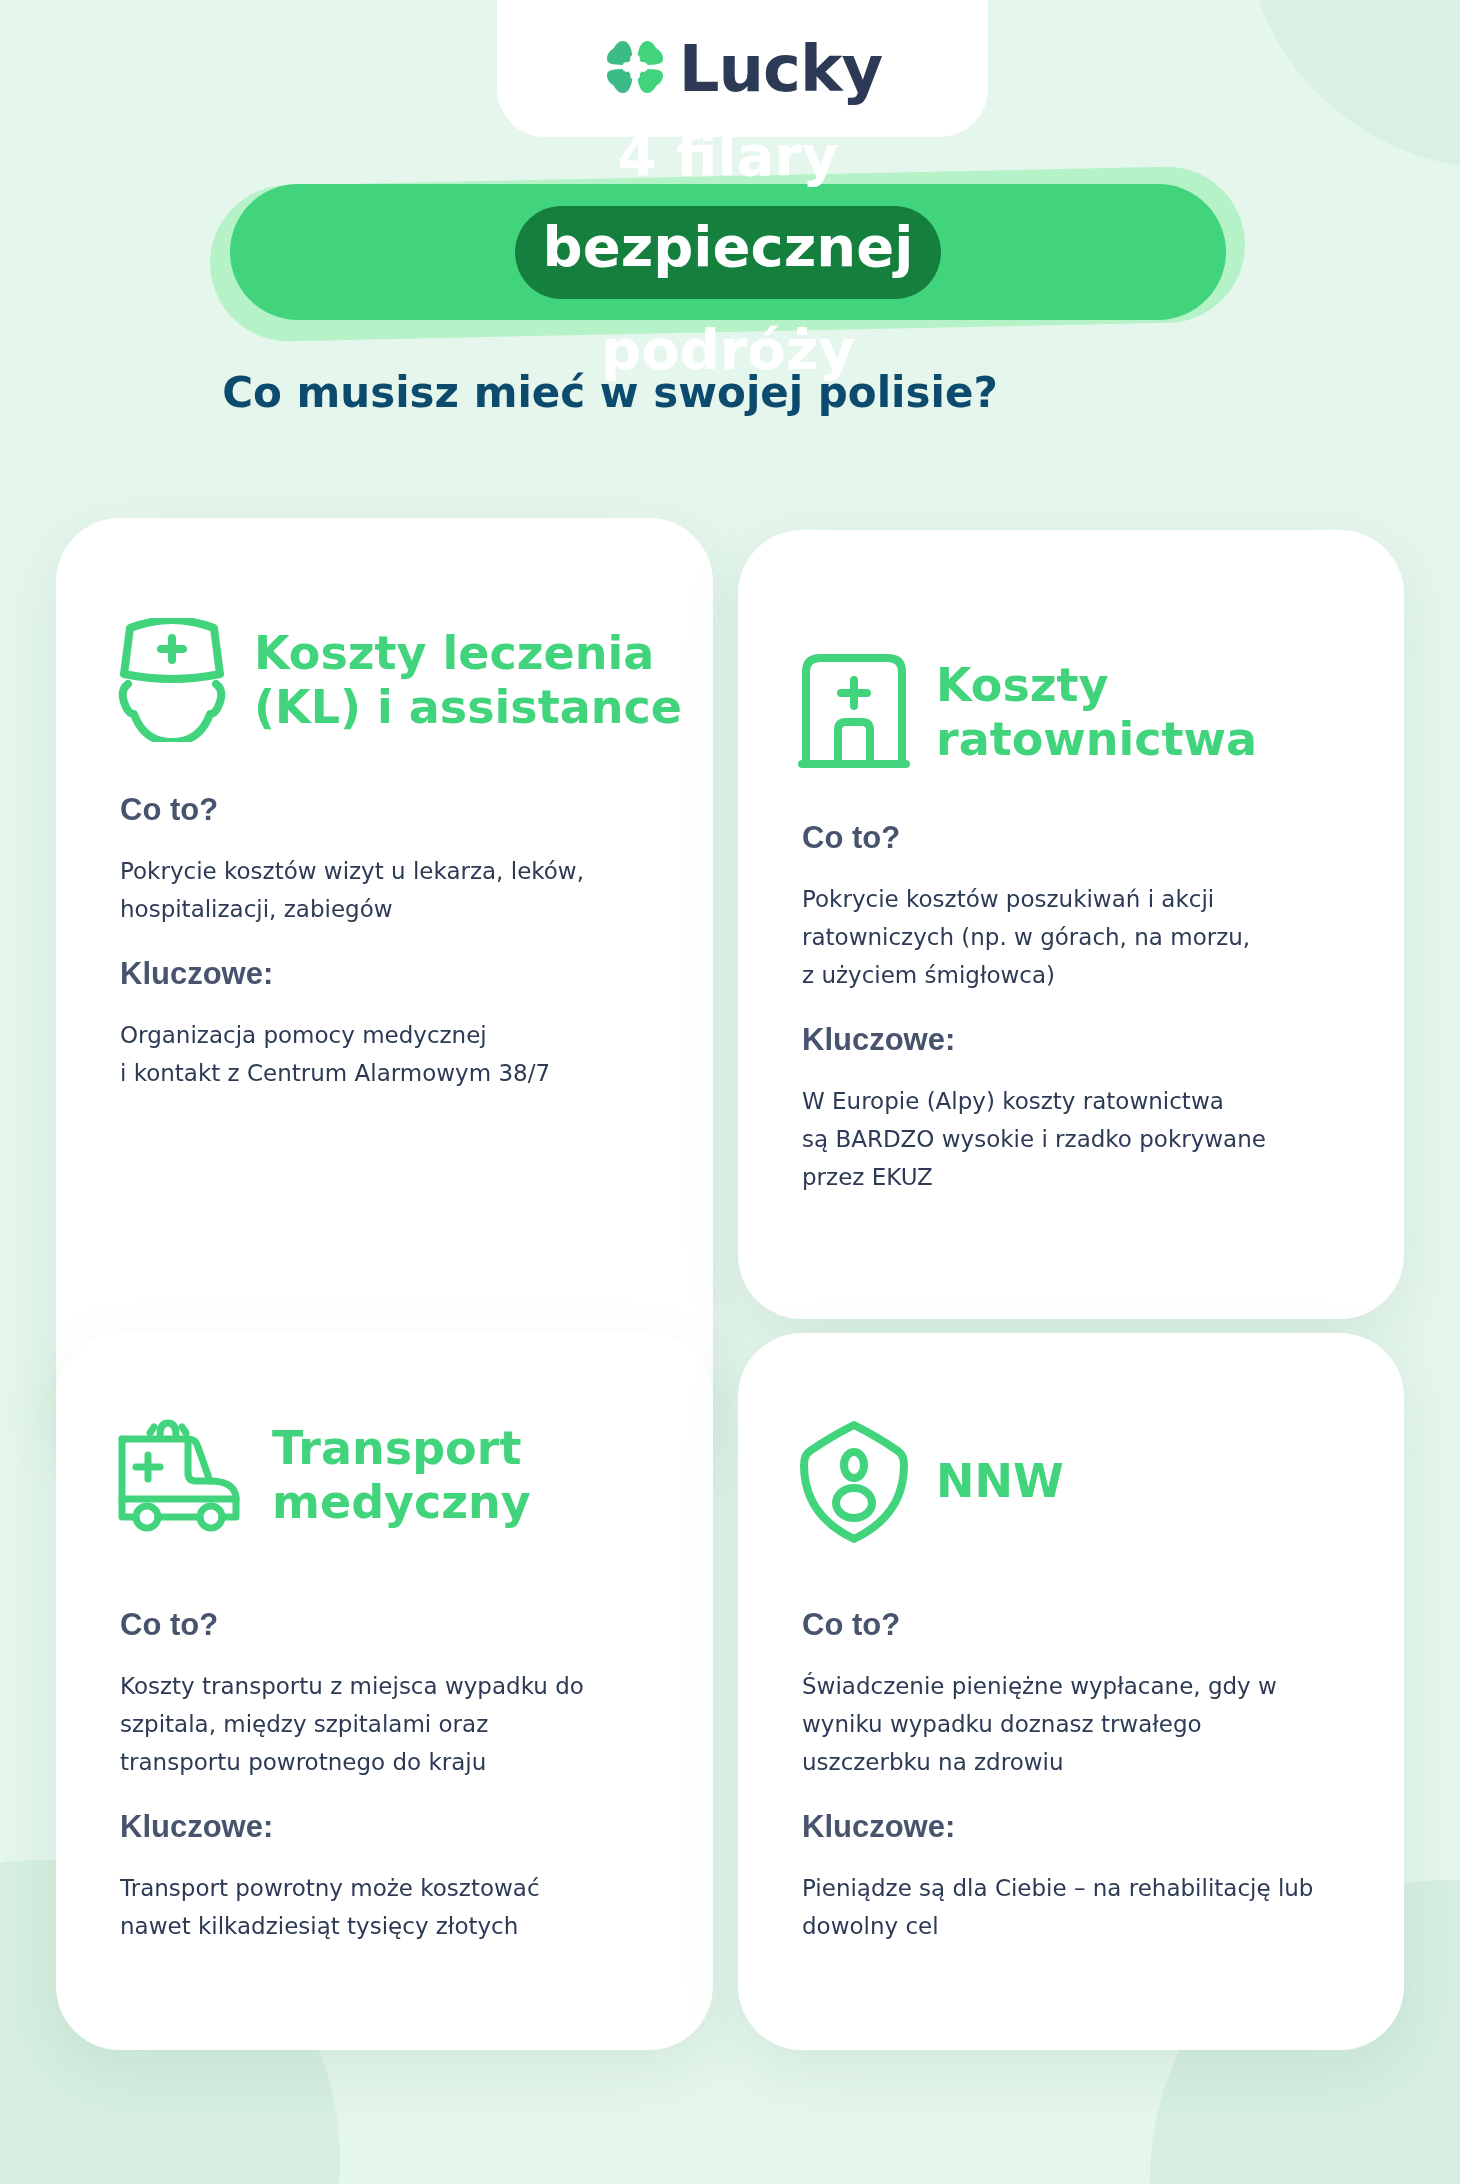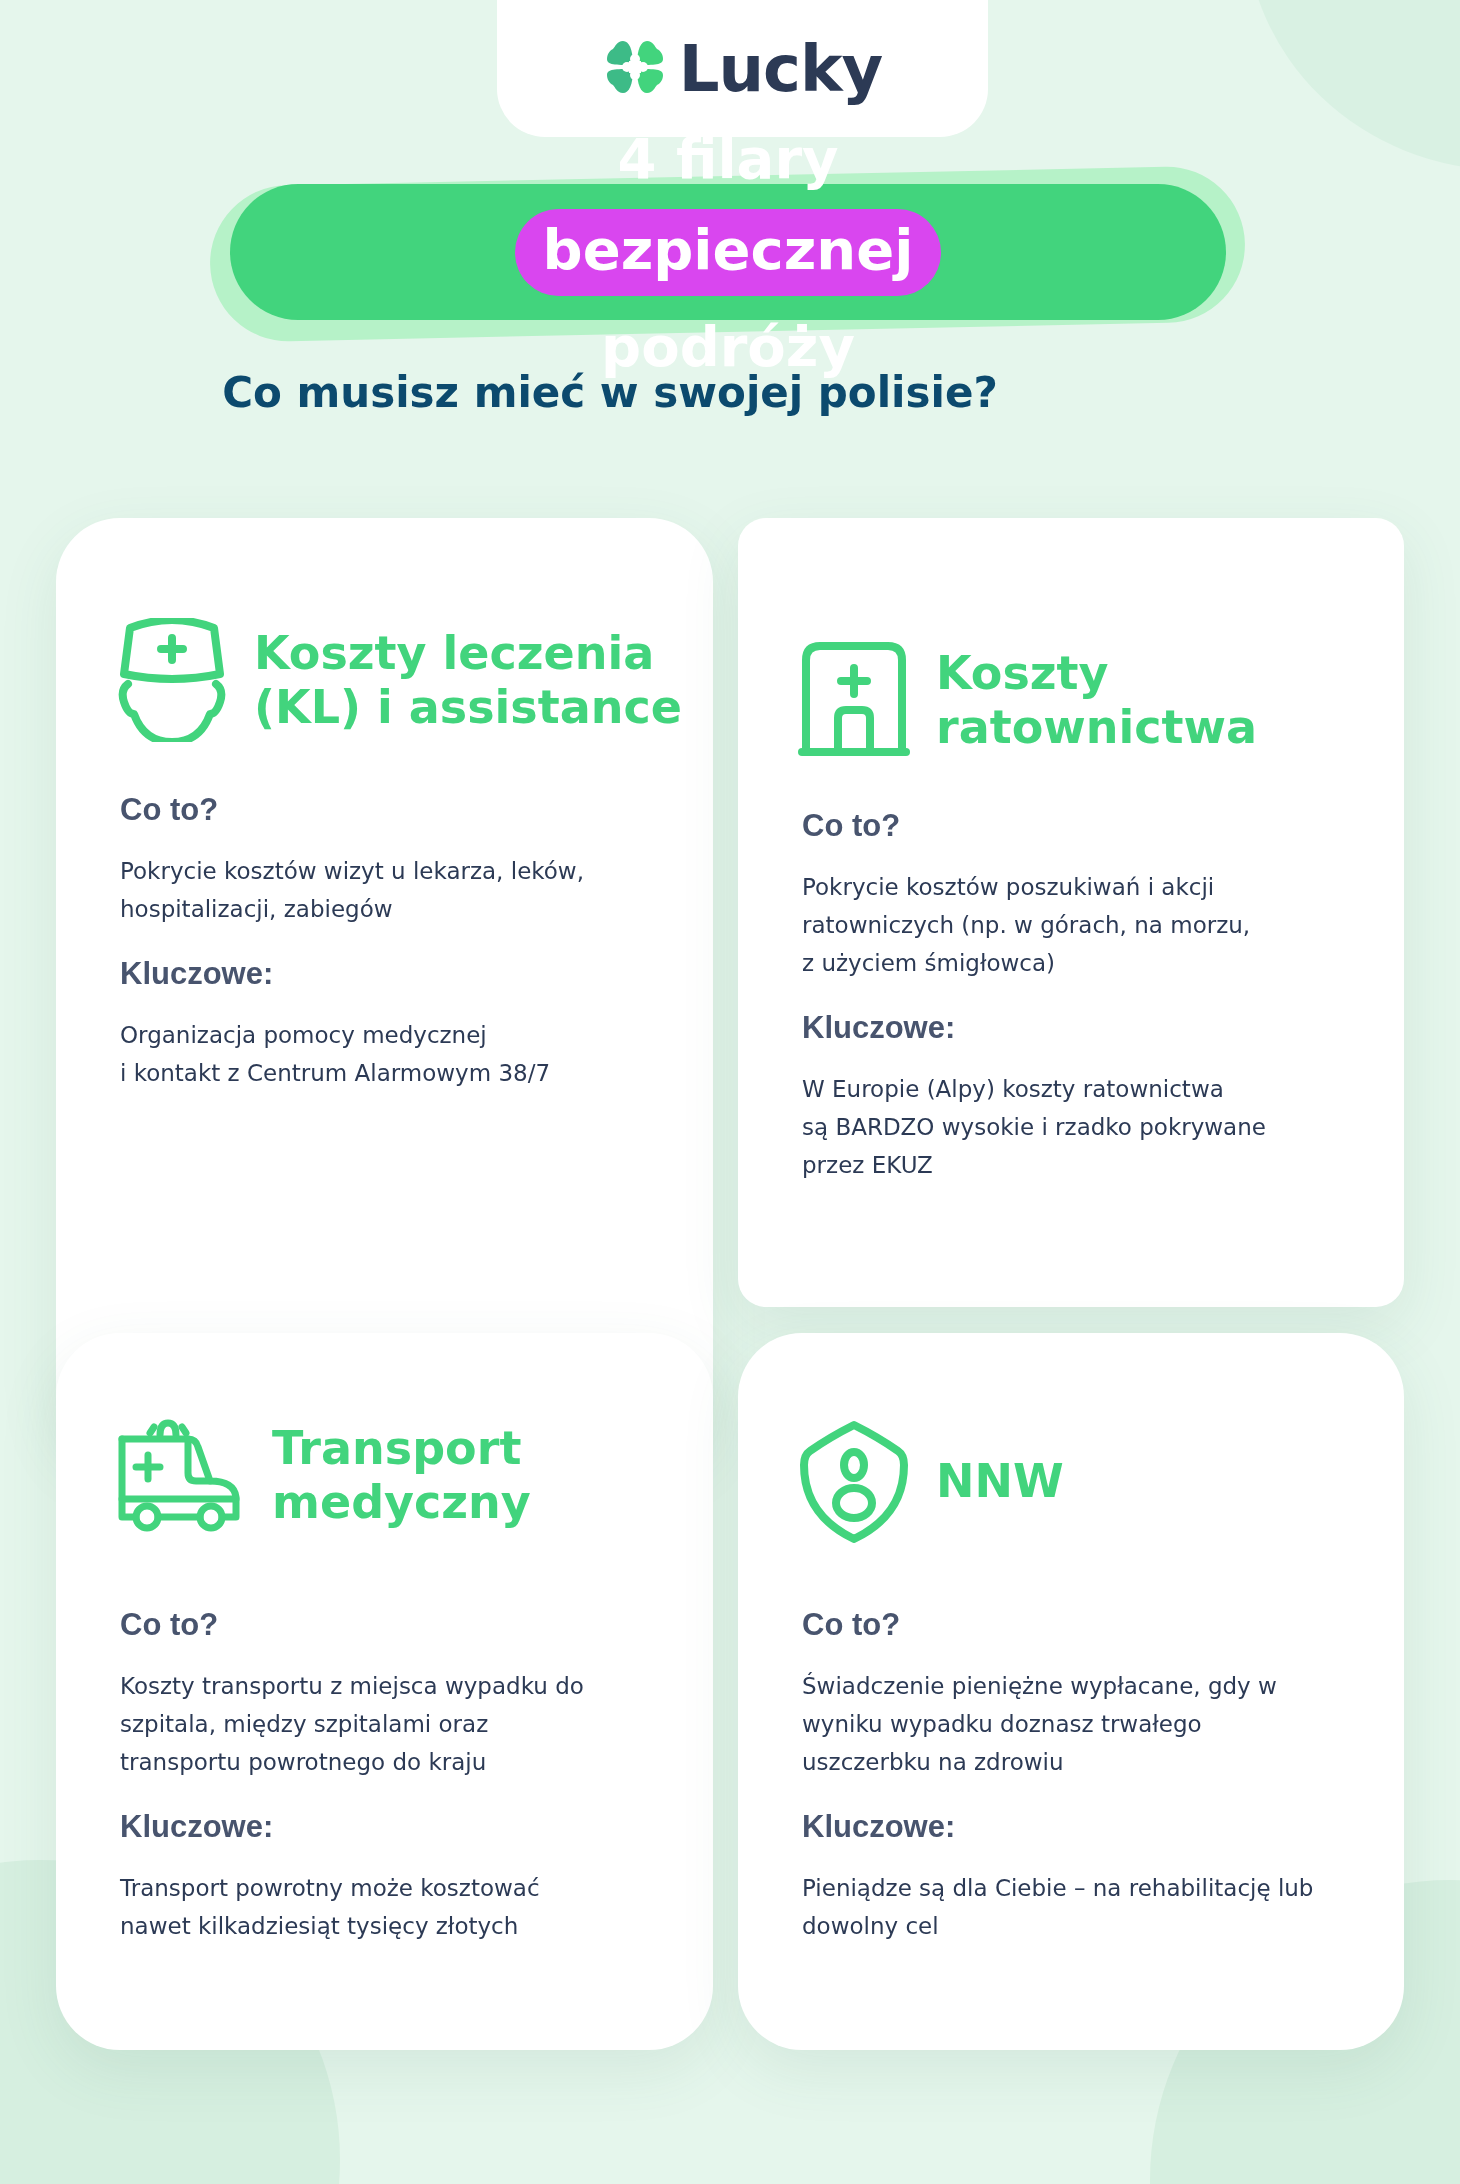--- a/index.html
+++ b/index.html
@@ -33,37 +33,37 @@
     .pill {
       position: absolute; left: 230px; top: 184px; width: 996px; height: 136px;
       background: #42d47d; border-radius: 68px;
       display: flex; align-items: center; justify-content: center; gap: 18px; flex-direction: column;
     }
     .pill-word {
       font-size: 56px; font-weight: 700; color: #ffffff;
       font-family: "DejaVu Sans", "Liberation Sans", sans-serif;
     }
     .pill-inner {
-      background: #d946ef; border-radius: 50px; padding: 8px 28px 14px 28px;
+      background: #15803d; border-radius: 50px; padding: 8px 28px 20px 28px;
       font-size: 56px; font-weight: 700; color: #ffffff;
       font-family: "DejaVu Sans", "Liberation Sans", sans-serif;
     }
 
     .subtitle {
       position: absolute; left: 0; top: 368px; width: 1220px; text-align: center;
       font-size: 42px; font-weight: 700; color: #0c4a6e;
       font-family: "DejaVu Sans", "Liberation Sans", sans-serif;
     }
 
     .card {
       position: absolute; background: #ffffff; border-radius: 64px;
       box-shadow: 0 20px 60px rgba(60,120,90,0.10);
     }
     .card-1 { left: 56px; top: 518px; width: 657px; height: 937px; }
-    .card-2 { left: 738px; top: 518px; width: 666px; height: 789px; border-radius: 28px; }
+    .card-2 { left: 738px; top: 530px; width: 666px; height: 789px; }
     .card-3 { left: 56px; top: 1333px; width: 657px; height: 717px; }
     .card-4 { left: 738px; top: 1333px; width: 666px; height: 717px; }
 
     .card-head { position: absolute; left: 60px; display: flex; align-items: center; gap: 26px; }
     .card-icon { width: 112px; height: 124px; flex: 0 0 auto; }
     .card-icon svg { width: 100%; height: 100%; }
     .card-title {
       font-size: 46px; font-weight: 700; color: #42d47d; line-height: 54px;
       font-family: "DejaVu Sans", "Liberation Sans", sans-serif;
       white-space: pre-line;

